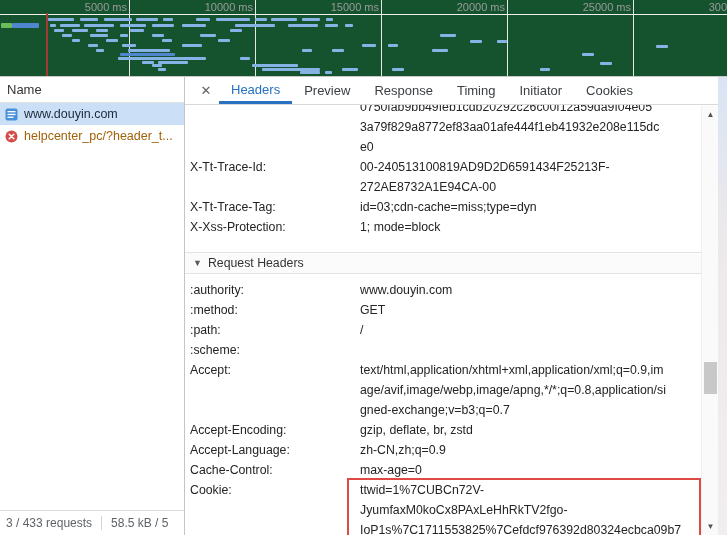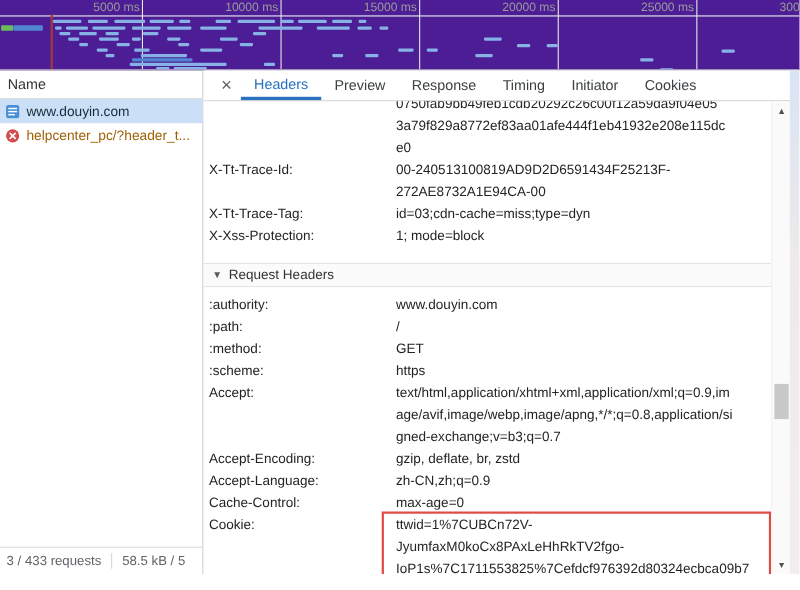--- a/index.html
+++ b/index.html
@@ -1,20 +1,20 @@
 <!DOCTYPE html>
 <html><head>
 <meta charset="utf-8">
 <style>
   * { box-sizing: border-box; margin: 0; padding: 0; }
   html,body { width:727px; height:536px; overflow:hidden; }
   body { font-family:"Liberation Sans", sans-serif; background:#fff; color:#303030; position:relative; }
 
   
-  .overview { position:relative; width:727px; height:64px; background:#4c1d95;
+  .overview { position:relative; width:727px; height:77px; background:#14532d;
               border-bottom:1px solid #c9c9c9; overflow:hidden; }
   .ruler-label { position:absolute; top:1px; font-size:11px; color:#9b9b9b;
                  transform:translateX(-100%); white-space:nowrap; }
   .gridline { position:absolute; top:0; bottom:0; width:1px; background:#e7e7e7; }
   .ruler-base { position:absolute; top:14px; left:0; right:0; height:1px; background:#f0f0f0; }
   .load-line { position:absolute; left:46px; top:13px; bottom:0; width:2px; background:#a03b36; }
   .wf-bar { position:absolute; height:3px; border-radius:1px; background:#86b2e6; }
   .wf-bar.g { background:#6cbb5a; }
   .wf-bar.d { background:#4f86cf; }
 
@@ -249,36 +249,33 @@
       </div>
 
       <div id="reqh-rows">
           <div class="kv">
             <div class="k">:authority:</div>
             <div class="v">
               <div class="v-line">www.douyin.com</div>
             </div>
           </div>
           <div class="kv">
+            <div class="k">:method:</div>
+            <div class="v">
+              <div class="v-line">GET</div>
+            </div>
+          </div>
+          <div class="kv">
             <div class="k">:path:</div>
             <div class="v">
               <div class="v-line">/</div>
             </div>
           </div>
           <div class="kv">
-            <div class="k">:method:</div>
-            <div class="v">
-              <div class="v-line">GET</div>
-            </div>
-          </div>
-          <div class="kv">
             <div class="k">:scheme:</div>
-            <div class="v">
-              <div class="v-line">https</div>
-            </div>
           </div>
           <div class="kv">
             <div class="k">Accept:</div>
             <div class="v">
               <div class="v-line">text/html,application/xhtml+xml,application/xml;q=0.9,im</div>
               <div class="v-line">age/avif,image/webp,image/apng,*/*;q=0.8,application/si</div>
               <div class="v-line">gned-exchange;v=b3;q=0.7</div>
             </div>
           </div>
           <div class="kv">

